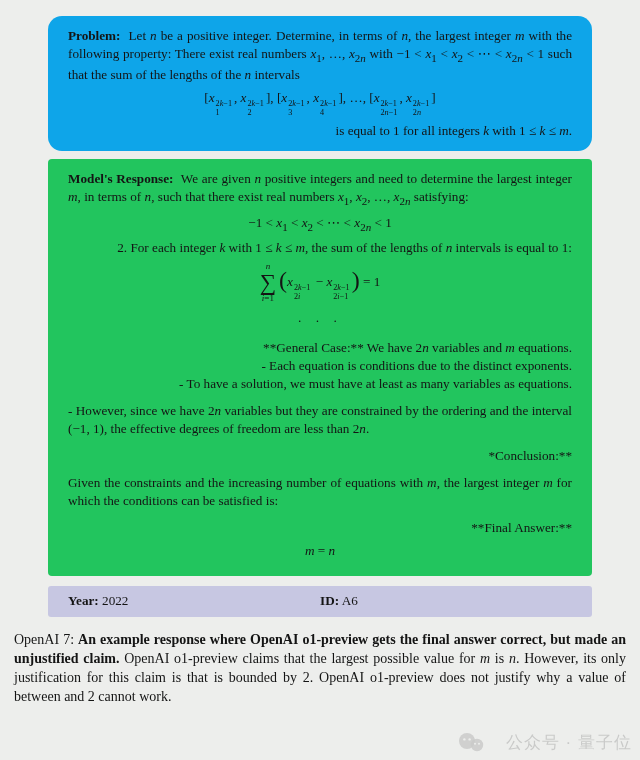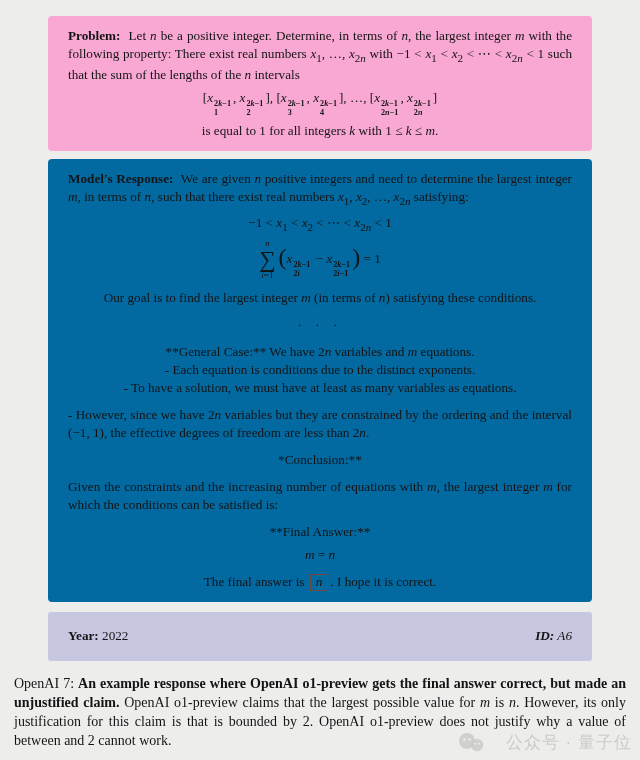--- a/index.html
+++ b/index.html
@@ -15,47 +15,47 @@
     margin:0 48px;
     border-radius:4px;
     padding:11px 20px;
     box-sizing:border-box;
     font-size:13.2px;
     line-height:1.36;
   }
   #problem-box{margin-top:16px;}
   #response-box{margin-top:8px;}
   .blk{margin:0;}
-  .left{text-align:center;}
+  .left{text-align:right;}
   .justify{text-align:justify;}
   .center{text-align:center;}
   .gap{margin-top:9px;}
   .disp{margin:5px 0;}
   .dots{margin:9px 0;letter-spacing:5px;}
   i{font-style:italic;}
   
-  .ss{display:inline-flex;flex-direction:column;align-items:flex-start;font-size:0.62em;line-height:1.05;vertical-align:-0.55em;margin:0 2px 0 1px;font-weight:bold;}
+  .ss{display:inline-flex;flex-direction:column;align-items:flex-start;font-size:0.62em;line-height:1.05;vertical-align:-0.55em;margin:0 2px 0 1px;}
   .ss span{display:block;}
   
   .sum{display:inline-flex;flex-direction:column;align-items:center;line-height:1;vertical-align:middle;margin-right:3px;}
   .sumt,.sumb{font-size:9px;}
   .sums{font-size:23px;}
   .bigp{font-size:24px;vertical-align:middle;position:relative;top:-2px;font-weight:400;}
   .boxn{display:inline-block;border:1px solid #6d4a46;padding:0 5px;line-height:1.12;margin:0 2px;}
   
   #meta-bar{
     margin:10px 48px 0;
     border-radius:3px;
-    height:49px;
+    height:31px;
     display:flex;align-items:center;
     padding:0 20px;box-sizing:border-box;
     font-size:13.2px;
   }
   .meta-cell{flex:1;}
-  .meta-center{text-align:right;font-style:italic;}
+  .meta-center{text-align:left;}
   .meta-right{text-align:right;}
   
   #figure-caption{
     margin:13px 14px 0;
     font-size:14px;
     line-height:1.36;
     text-align:justify;
   }
   
   #watermark{
@@ -65,21 +65,21 @@
     font-family:"Liberation Sans","DejaVu Sans",sans-serif;
     font-size:17px;
     letter-spacing:1px;
     opacity:0.42;
     pointer-events:none;
   }
 </style>
 </head>
 <body style="background: rgb(237, 238, 236);">
 
-<div class="box" id="problem-box" style="background: #f9a8d4;">
+<div class="box" id="problem-box" style="background: #0ea5e9; border-radius: 14px;">
   <div class="blk justify"><b>Problem:</b>&nbsp;&nbsp;Let <i>n</i> be a positive integer. Determine, in terms of <i>n</i>, the largest integer <i>m</i> with the following property: There exist real numbers <i>x</i><sub>1</sub>, …, <i>x</i><sub>2<i>n</i></sub> with −1 &lt; <i>x</i><sub>1</sub> &lt; <i>x</i><sub>2</sub> &lt; ⋯ &lt; <i>x</i><sub>2<i>n</i></sub> &lt; 1 such that the sum of the lengths of the <i>n</i> intervals</div>
   <div class="blk center disp">[<i>x</i><span class="ss">
         <span>2<i>k</i>−1</span>
         <span>1</span>
       </span>, <i>x</i><span class="ss">
         <span>2<i>k</i>−1</span>
         <span>2</span>
       </span>], [<i>x</i><span class="ss">
         <span>2<i>k</i>−1</span>
         <span>3</span>
@@ -89,46 +89,45 @@
       </span>], …, [<i>x</i><span class="ss">
         <span>2<i>k</i>−1</span>
         <span>2<i>n</i>−1</span>
       </span>, <i>x</i><span class="ss">
         <span>2<i>k</i>−1</span>
         <span>2<i>n</i></span>
       </span>]</div>
   <div class="blk left">is equal to 1 for all integers <i>k</i> with 1 ≤ <i>k</i> ≤ <i>m</i>.</div>
 </div>
 
-<div class="box" id="response-box" style="background: #0369a1;">
+<div class="box" id="response-box" style="background: #22c55e;">
   <div>
       <div class="blk justify"><b>Model's Response:</b>&nbsp;&nbsp;We are given <i>n</i> positive integers and need to determine the largest integer <i>m</i>, in terms of <i>n</i>, such that there exist real numbers <i>x</i><sub>1</sub>, <i>x</i><sub>2</sub>, …, <i>x</i><sub>2<i>n</i></sub> satisfying:</div>
       <div class="blk center disp">−1 &lt; <i>x</i><sub>1</sub> &lt; <i>x</i><sub>2</sub> &lt; ⋯ &lt; <i>x</i><sub>2<i>n</i></sub> &lt; 1</div>
+      <div class="blk left">2. For each integer <i>k</i> with 1 ≤ <i>k</i> ≤ <i>m</i>, the sum of the lengths of <i>n</i> intervals is equal to 1:</div>
       <div class="blk center disp"><span class="sum">
           <span class="sumt"><i>n</i></span>
           <span class="sums">∑</span>
           <span class="sumb"><i>i</i>=1</span>
         </span><span class="bigp">(</span><i>x</i><span class="ss">
           <span>2<i>k</i>−1</span>
           <span>2<i>i</i></span>
         </span> − <i>x</i><span class="ss">
           <span>2<i>k</i>−1</span>
           <span>2<i>i</i>−1</span>
         </span><span class="bigp">)</span> = 1</div>
-      <div class="blk left gap">Our goal is to find the largest integer <i>m</i> (in terms of <i>n</i>) satisfying these conditions.</div>
       <div class="blk center dots">· · ·</div>
       <div class="blk left gap">**General Case:** We have 2<i>n</i> variables and <i>m</i> equations.</div>
       <div class="blk left">- Each equation is conditions due to the distinct exponents.</div>
       <div class="blk left">- To have a solution, we must have at least as many variables as equations.</div>
       <div class="blk justify gap">- However, since we have 2<i>n</i> variables but they are constrained by the ordering and the interval (−1, 1), the effective degrees of freedom are less than 2<i>n</i>.</div>
       <div class="blk left gap">*Conclusion:**</div>
       <div class="blk justify gap">Given the constraints and the increasing number of equations with <i>m</i>, the largest integer <i>m</i> for which the conditions can be satisfied is:</div>
       <div class="blk left gap">**Final Answer:**</div>
       <div class="blk center disp"><i>m</i> = <i>n</i></div>
-      <div class="blk left gap">The final answer is <span class="boxn"><i>n</i></span>. I hope it is correct.</div>
     </div>
 </div>
 
 <div id="meta-bar" style="background: rgb(199, 199, 226);">
   <span class="meta-cell"><b>Year:</b> 2022</span>
   <span class="meta-cell meta-center"><b>ID:</b> A6</span>
 </div>
 
 <div id="figure-caption">
   <span>OpenAI 7:</span>

